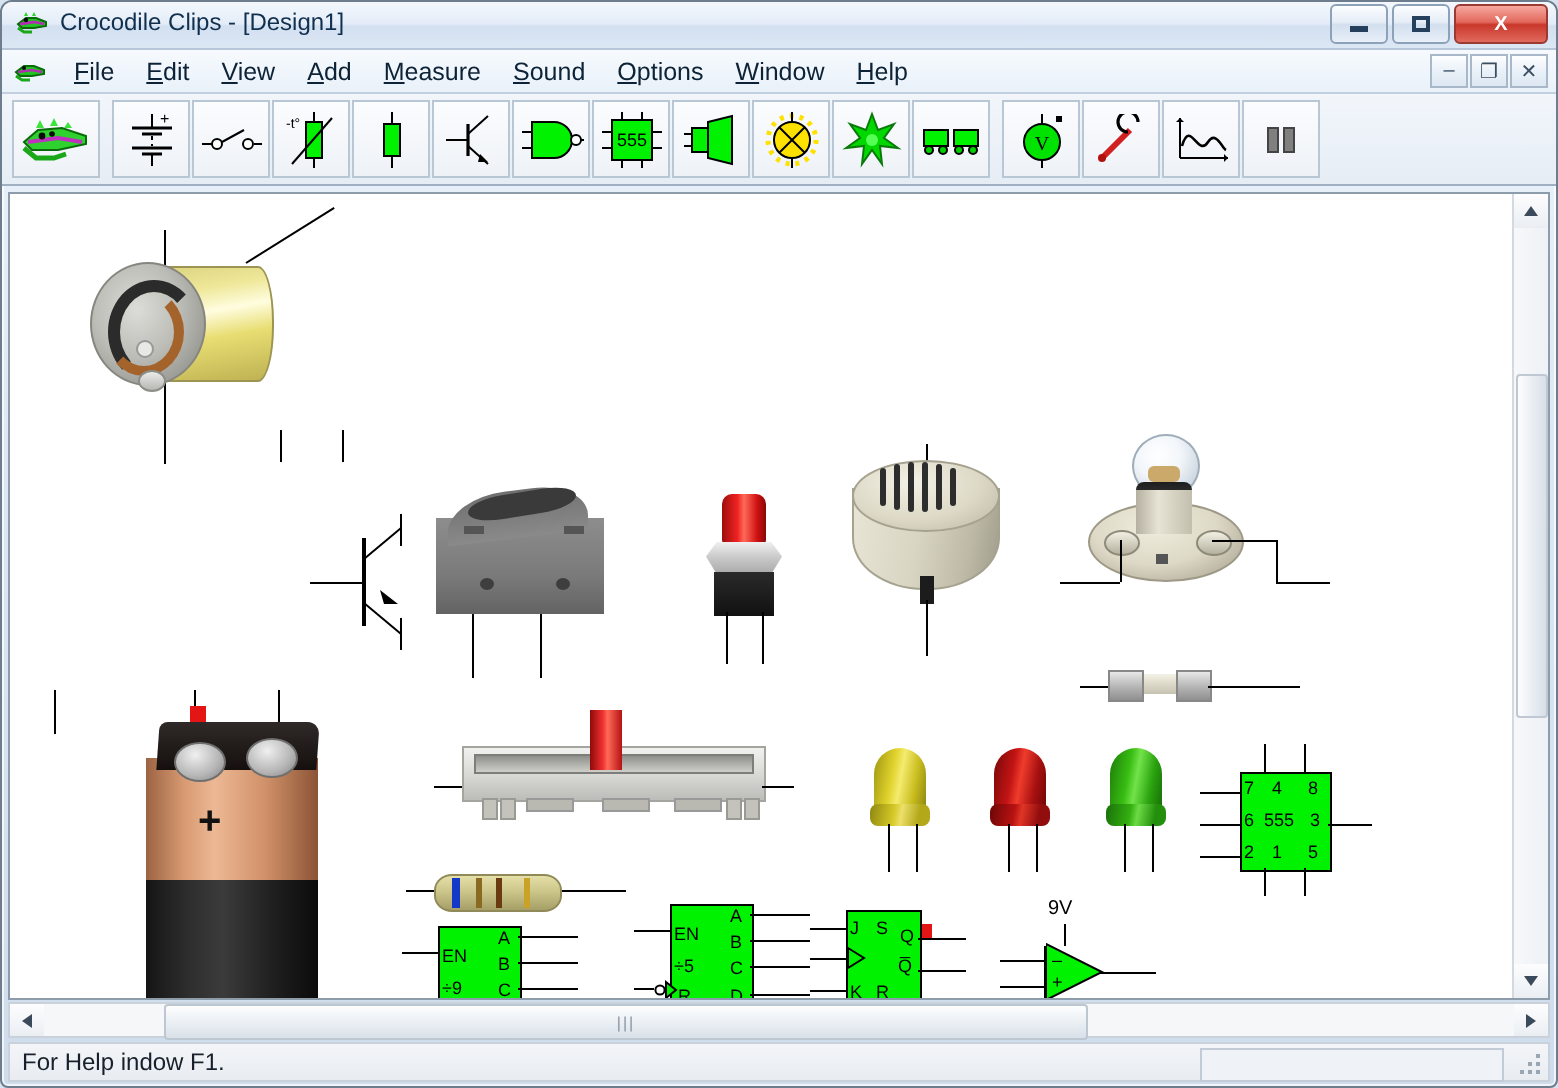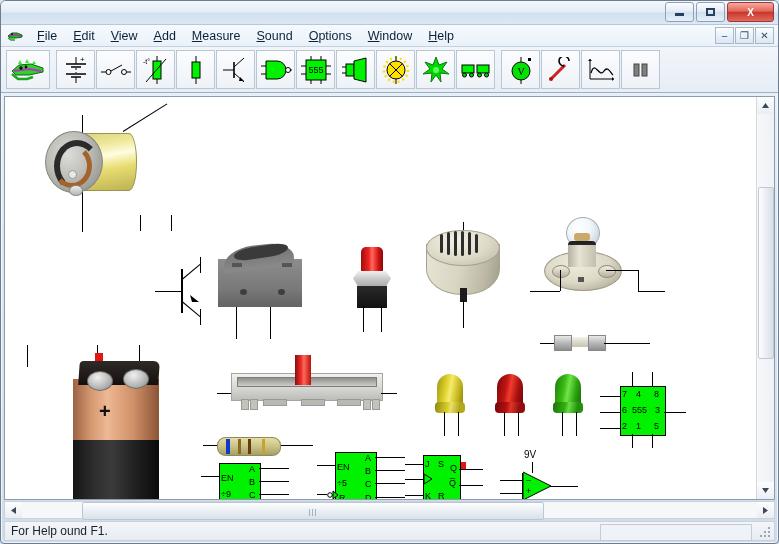--- a/index.html
+++ b/index.html
@@ -307,20 +307,32 @@
   .led-flange{position:absolute;left:-2px;top:28px;width:30px;height:11px;border-radius:4px;}
   
   svg{display:block;}
 </style>
 </head>
 <body>
 
 <div class="app-window">
 
   <div class="titlebar">
+    <div class="title-left">
+      <span>
+        <svg width="16" height="14" viewBox="0 0 16 14">
+          <path d="M1 8 L5 5 L10 5 L15 7 L15 9 L9 10 L3 10 Z" fill="#22c422" stroke="#0a6b0a"></path>
+          <path d="M2 8 L9 7 L14 8" stroke="#b030b0" stroke-width="1.4" fill="none"></path>
+          <circle cx="5" cy="6" r="1.1" fill="#0b0b0b"></circle>
+          <path d="M4 4 L5 2 L6 4 M8 4 L9 2 L10 4" fill="#2fd42f"></path>
+          <path d="M1 10 L4 12 L8 12" stroke="#1aa81a" stroke-width="1.5" fill="none"></path>
+        </svg>
+      </span>
+      <span class="title-text">Crocodile Clips - [Design1]</span>
+    </div>
     <div class="win-btns">
       <div class="wbtn">
         <i class="gl-min"></i>
       </div>
       <div class="wbtn">
         <i class="gl-max"></i>
       </div>
       <div class="wbtn close">
         <span>X</span>
       </div>
@@ -777,21 +789,21 @@
       </div>
     </div>
     <div class="hs-arrow">
       <svg width="7" height="9" viewBox="0 0 7 9">
           <path d="M1 1 L1 8 L6 4.5 Z" fill="#3a4a5a"></path>
         </svg>
     </div>
   </div>
 
   <div class="statusbar">
-    <span class="status-text">For Help ound F1.</span>
+    <span class="status-text">For Help indow F1.</span>
     <div class="status-pane"></div>
     <div class="grip">
       <i style="left:9px;top:9px;"></i>
       <i style="left:5px;top:9px;"></i>
         <i style="left:9px;top:5px;"></i>
       <i style="left:1px;top:9px;"></i>
         <i style="left:5px;top:5px;"></i>
         <i style="left:9px;top:1px;"></i>
     </div>
   </div>

